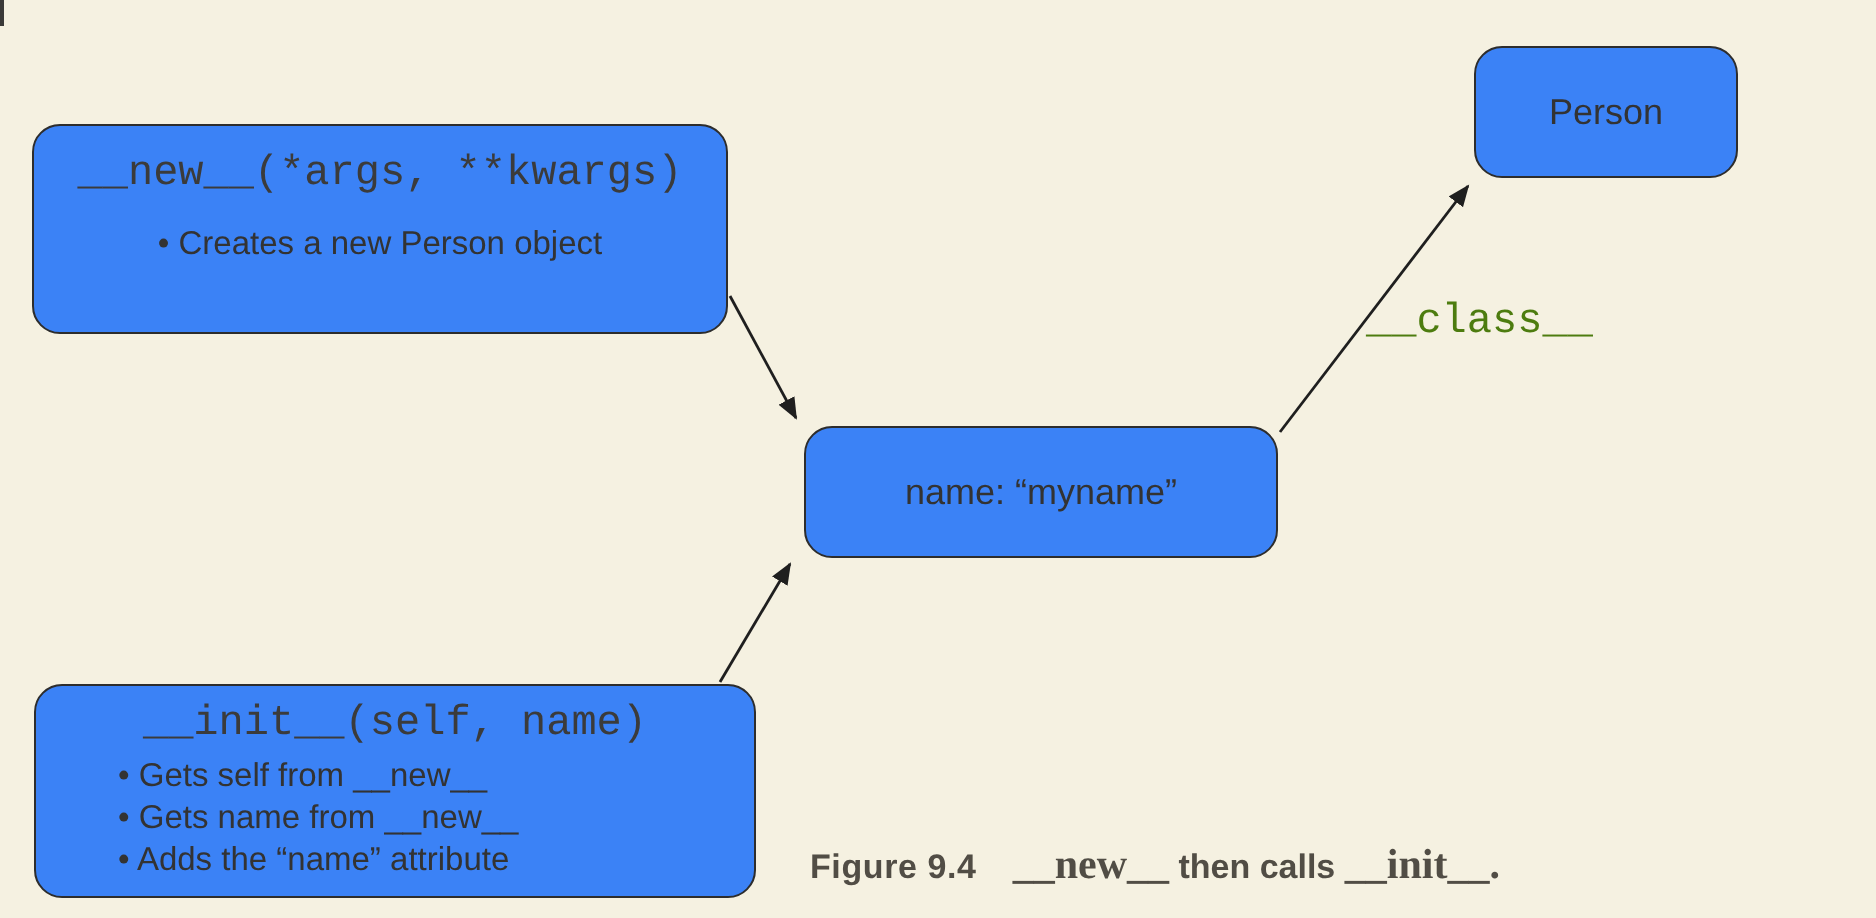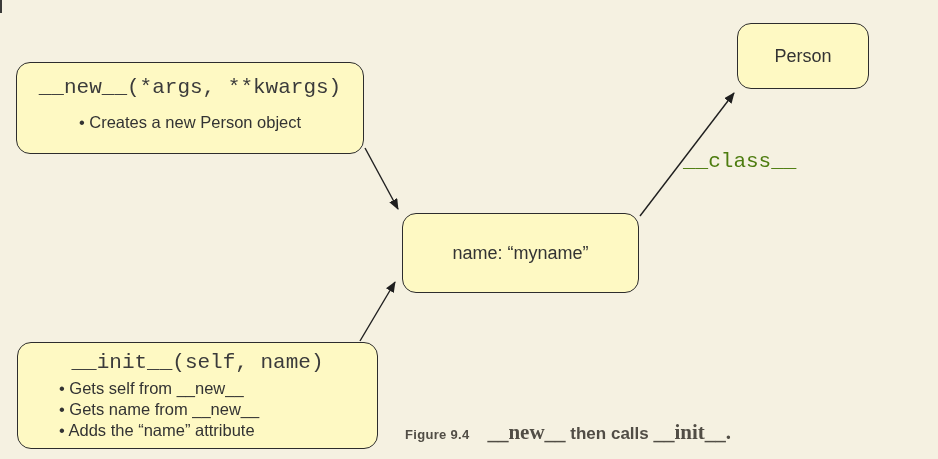--- a/index.html
+++ b/index.html
@@ -22,29 +22,29 @@
 
   .arrows {
     position: absolute;
     left: 0; top: 0;
     width: 938px; height: 459px;
   }
 
   .box {
     position: absolute;
     box-sizing: border-box;
-    background: #fef9c3;
+    background: #3b82f6;
     border: 1.6px solid #2d2d2d;
     border-radius: 14px;
     color: #333333;
   }
 
-  .box-new { left: 16px; top: 62px; width: 348px; height: 92px; padding-top: 13px; text-align: center; }
+  .box-new { left: 16px; top: 62px; width: 348px; height: 105px; padding-top: 13px; text-align: center; }
   .box-init { left: 17px; top: 342px; width: 361px; height: 107px; padding-top: 8px; }
-  .box-name { left: 402px; top: 213px; width: 237px; height: 80px;
+  .box-name { left: 402px; top: 213px; width: 237px; height: 66px;
               display: flex; align-items: center; justify-content: center; font-size: 18px; }
   .box-person { left: 737px; top: 23px; width: 132px; height: 66px;
                 display: flex; align-items: center; justify-content: center; font-size: 18px; }
 
   .mono-title {
     font-family: "Liberation Mono", monospace;
     font-size: 21px;
     line-height: 1.15;
     color: #3b3b3b;
     white-space: nowrap;
@@ -69,21 +69,21 @@
   }
 
   .caption {
     position: absolute;
     left: 405px; top: 420px;
     color: #514d45;
     font-weight: bold;
     white-space: nowrap;
   }
   .caption > span { vertical-align: baseline; }
-  .cap-label { font-size: 13px; letter-spacing: 0.3px; margin-right: 18px; }
+  .cap-label { font-size: 17px; letter-spacing: 0.3px; margin-right: 18px; }
   .cap-sans  { font-size: 17px; }
   .cap-mono  { font-family: Liberation Serif, serif; font-size: 21px; font-weight: bold; }
 </style>
 </head>
 <body>
 
 <div class="stage">
 
   <span class="corner-mark"></span>
 

